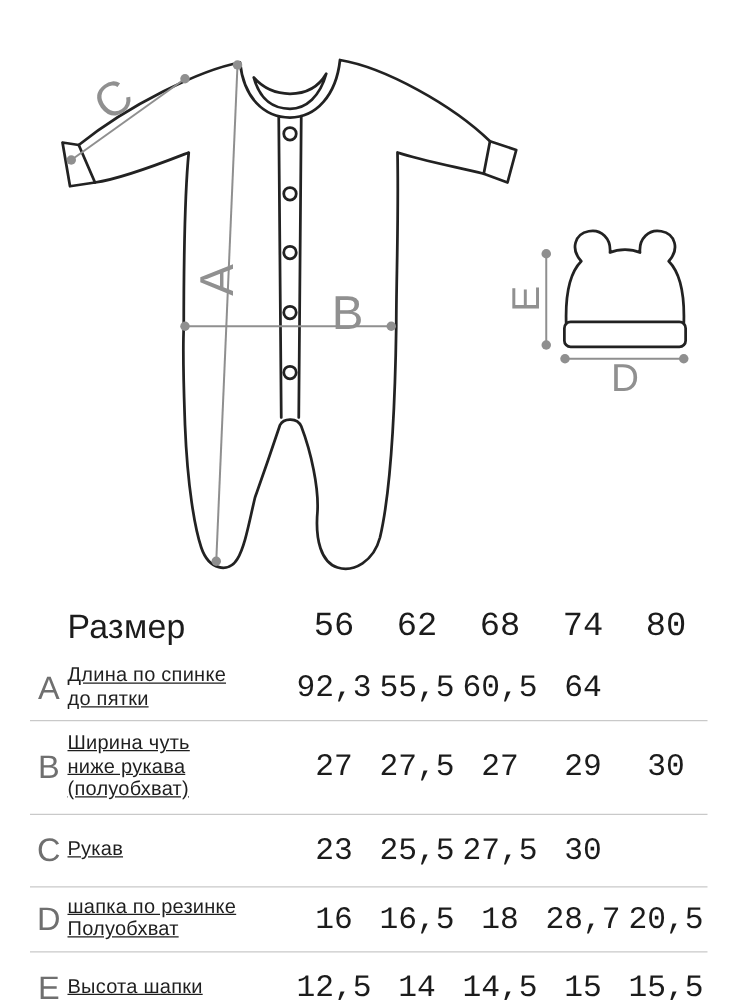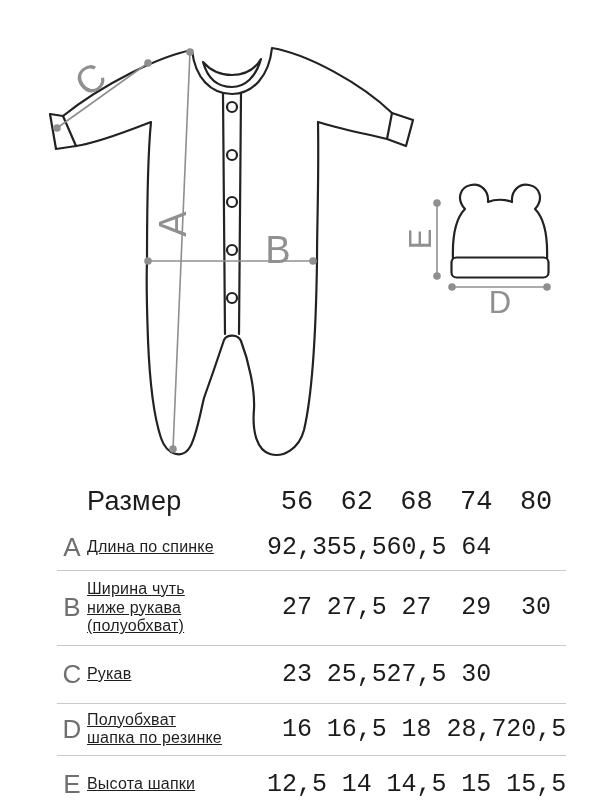--- a/index.html
+++ b/index.html
@@ -3,21 +3,21 @@
 <meta charset="utf-8">
 <style>
   html,body{margin:0;padding:0;background:#ffffff;}
   .canvas{
     position:relative;width:600px;height:800px;background:#fff;
     font-family:"Liberation Sans",sans-serif;color:#1f1f1f;overflow:hidden;
   }
   .drawing{position:absolute;left:0;top:0;}
   
   .size-table{position:absolute;left:24px;top:484px;width:542px;}
-  .trow{display:grid;grid-template-columns:30px 180px repeat(5,1fr);align-items:center;margin-left:33px;}
+  .trow{display:grid;grid-template-columns:30px 180px repeat(5,1fr);align-items:center;}
   .thead{padding:2px 0 8px 0;}
   .drow{border-bottom:1px solid #c9c9c9;}
   .pad1{padding:13px 0;}
   .pad2{padding:7px 0;}
   .pad3{padding:9px 0;}
   .cell{min-width:0;}
   .letter{font-size:26px;color:#6f6f6f;text-align:center;}
   .rlabel{font-size:16px;line-height:1.16;color:#1f1f1f;letter-spacing:.2px;text-decoration:underline;}
   .hlabel{font-size:27px;color:#1c1c1c;letter-spacing:.3px;}
   .val{font-size:25px;text-align:center;color:#1c1c1c;font-family:Liberation Mono, monospace;}
@@ -132,20 +132,21 @@
         <div class="cell val hval">68</div>
         <div class="cell val hval">74</div>
         <div class="cell val hval">80</div>
       </div>
     <div>
 
     <div class="trow drow pad2">
           <div class="cell letter">A</div>
           <div class="cell rlabel">
             <div>Длина по спинке</div>
+            <div>до пятки</div>
           </div>
           <div class="cell val">92,3</div>
           <div class="cell val">55,5</div>
           <div class="cell val">60,5</div>
           <div class="cell val">64</div>
         </div>
         <div class="trow drow pad3">
           <div class="cell letter">B</div>
           <div class="cell rlabel">
             <div>Ширина чуть</div>
@@ -164,22 +165,22 @@
             <div>Рукав</div>
           </div>
           <div class="cell val">23</div>
           <div class="cell val">25,5</div>
           <div class="cell val">27,5</div>
           <div class="cell val">30</div>
         </div>
         <div class="trow drow pad2">
           <div class="cell letter">D</div>
           <div class="cell rlabel">
+            <div>шапка по резинке</div>
             <div>Полуобхват</div>
-            <div>шапка по резинке</div>
           </div>
           <div class="cell val">16</div>
           <div class="cell val">16,5</div>
           <div class="cell val">18</div>
           <div class="cell val">28,7</div>
           <div class="cell val">20,5</div>
         </div>
         <div class="trow drow pad1">
           <div class="cell letter">E</div>
           <div class="cell rlabel">

